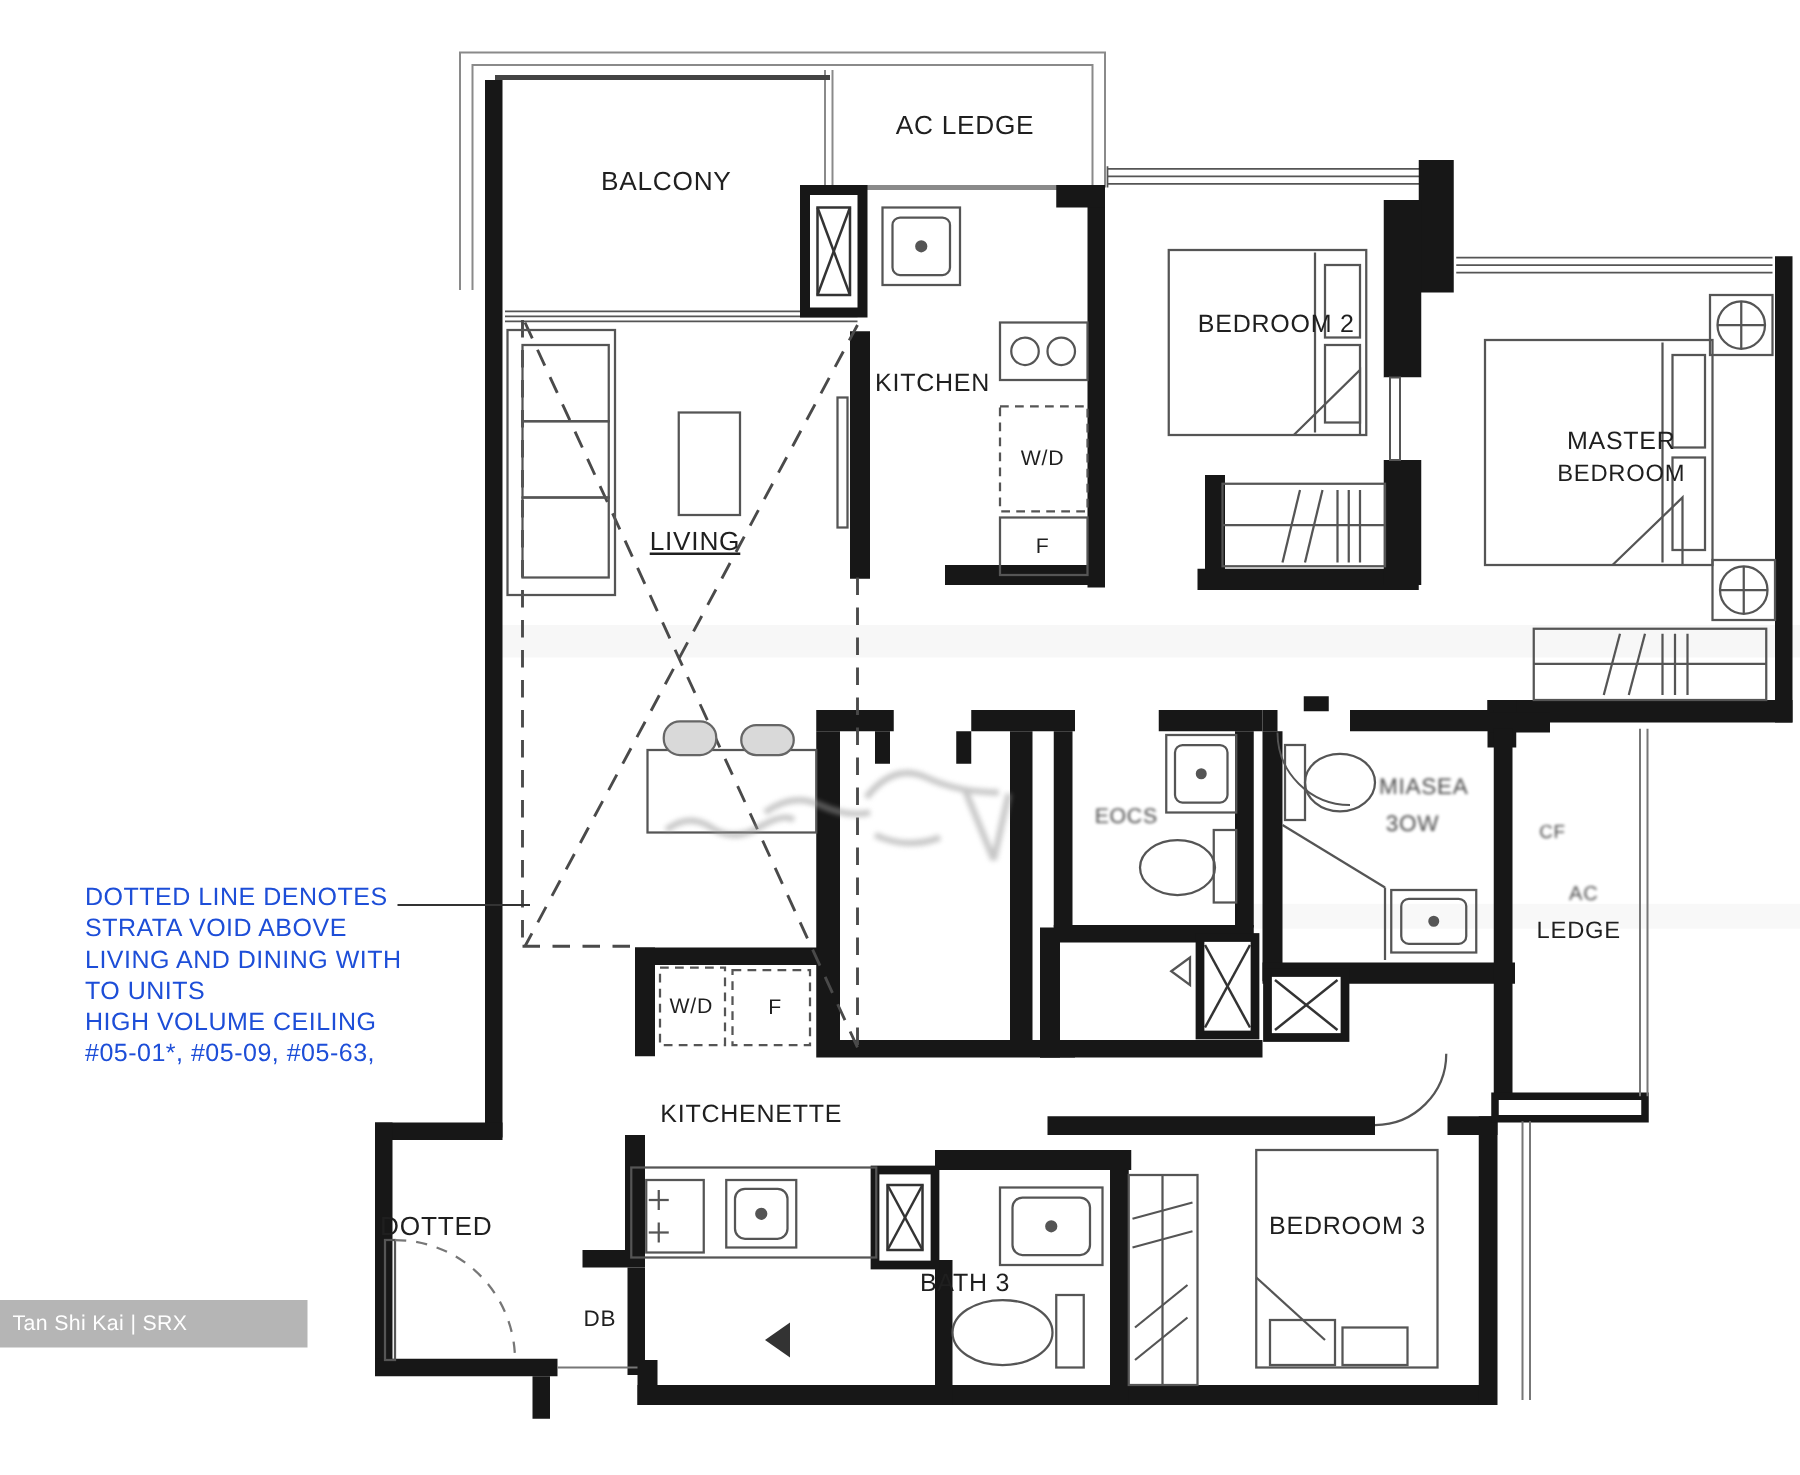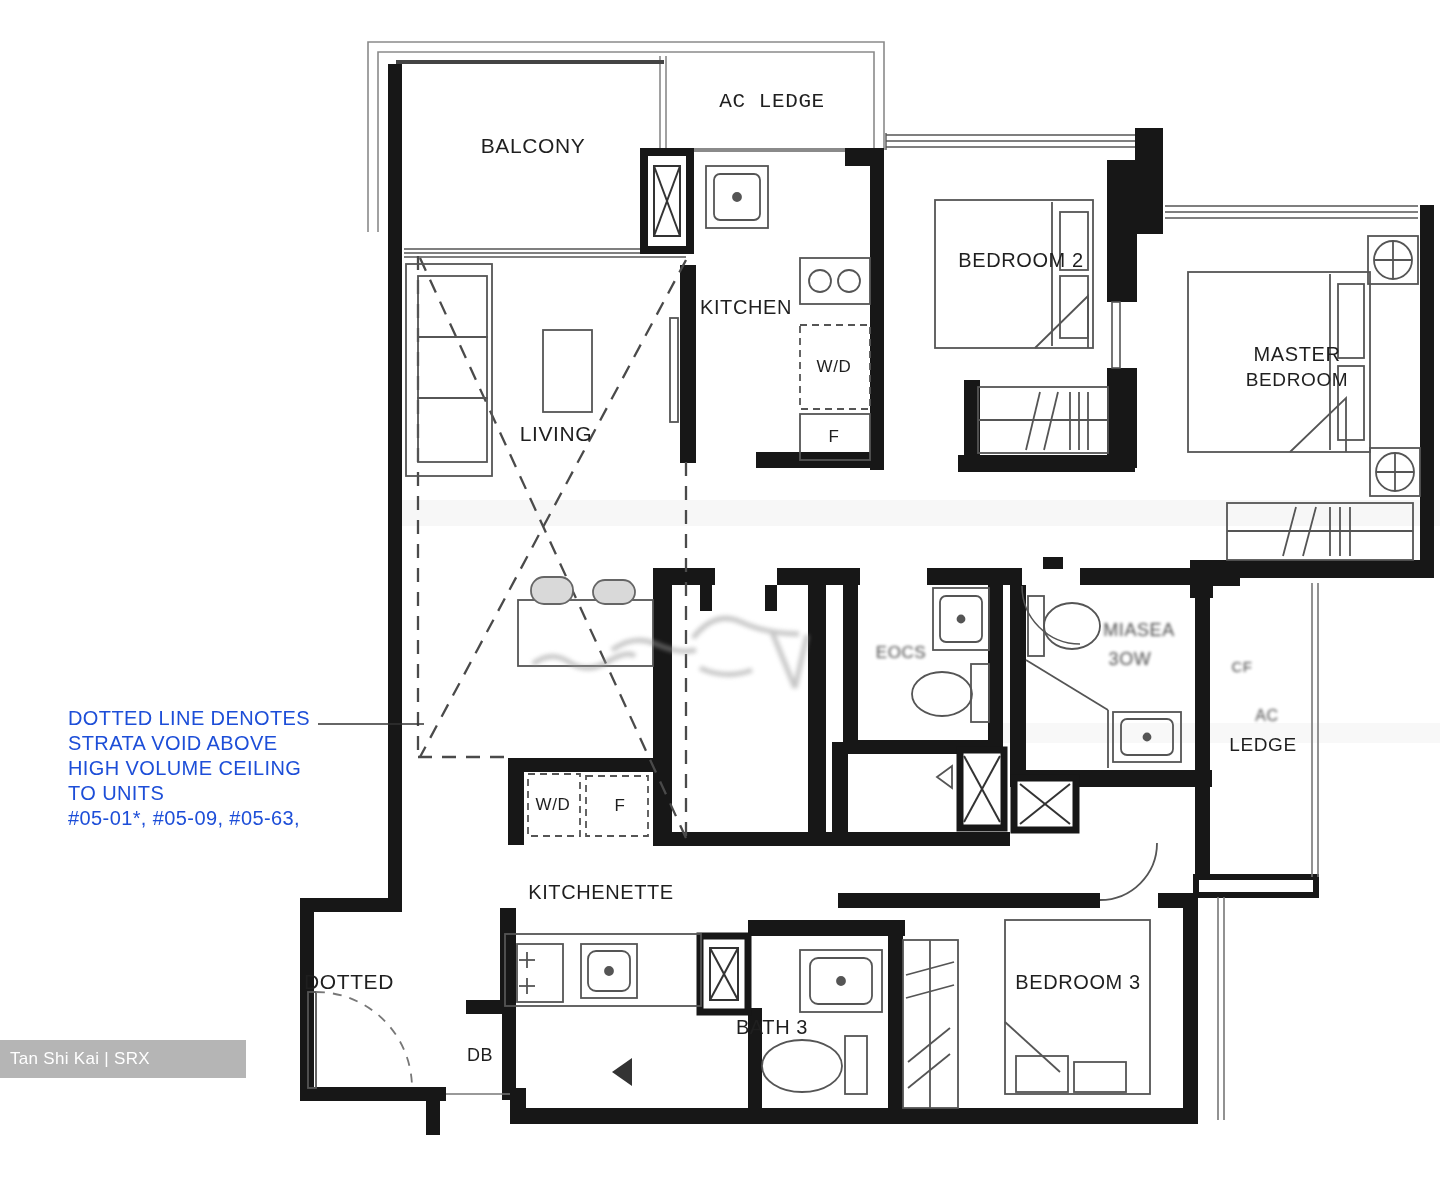--- a/index.html
+++ b/index.html
@@ -281,45 +281,46 @@
   <g fill="none" stroke="#9a9a9a" stroke-width="5" opacity="0.55" filter="url(#smudge)">
     <path d="M533,664 q18,-14 36,-2 t38,0 t28,-6"></path>
     <path d="M612,650 q22,-16 44,-6 t40,6"></path>
     <path d="M693,638 q22,-28 48,-16 t58,12"></path>
     <path d="M700,668 q26,12 52,2"></path>
     <path d="M772,632 L795,688 M807,635 L795,688"></path>
   </g>
 </svg>
 
 <div class="lbl" style="left:533px;top:146px;font-size:21px;">BALCONY</div>
-<div class="lbl" style="left:772px;top:101px;font-size:21px;font-family:Liberation Mono, monospace;">AC LEDGE</div>
+<div class="lbl" style="left:772px;top:101px;font-size:21px;">AC LEDGE</div>
 <div class="lbl" style="left:746px;top:307px;font-size:20px;">KITCHEN</div>
 <div class="lbl" style="left:834px;top:367px;font-size:17px;">W/D</div>
 <div class="lbl" style="left:834px;top:437px;font-size:17px;">F</div>
 <div class="lbl" style="left:1004px;top:260px;font-size:20px;margin-left:17px;">BEDROOM 2</div>
 <div class="lbl" style="left:1297px;top:354px;font-size:20px;">MASTER</div>
 <div class="lbl" style="left:1297px;top:380px;font-size:19px;">BEDROOM</div>
-<div class="lbl" style="left:556px;top:434px;font-size:21px;">LIVING</div>
+<div class="lbl" style="left:556px;top:434px;font-size:21px;text-decoration:underline;">LIVING</div>
 <div class="lbl garbled" style="left:1139px;top:630px;font-size:18px;">MIASEA</div>
 <div class="lbl garbled" style="left:1130px;top:659px;font-size:18px;">3OW</div>
 <div class="lbl garbled" style="left:901px;top:653px;font-size:17px;">EOCS</div>
 <div class="lbl garbled" style="left:1242px;top:666px;font-size:15px;">CF</div>
 <div class="lbl garbled" style="left:1267px;top:716px;font-size:16px;">AC</div>
 <div class="lbl" style="left:1263px;top:745px;font-size:19px;text-align:right;">LEDGE</div>
 <div class="lbl" style="left:553px;top:805px;font-size:17px;">W/D</div>
 <div class="lbl" style="left:620px;top:806px;font-size:17px;">F</div>
 <div class="lbl" style="left:601px;top:892px;font-size:20px;">KITCHENETTE</div>
 <div class="lbl" style="left:349px;top:982px;font-size:21px;">DOTTED</div>
 <div class="lbl" style="left:480px;top:1055px;font-size:18px;">DB</div>
 <div class="lbl" style="left:772px;top:1027px;font-size:20px;">BATH 3</div>
 <div class="lbl" style="left:1078px;top:982px;font-size:20px;">BEDROOM 3</div>
 
 <div class="note">
   <div>DOTTED LINE DENOTES</div>
   <div>STRATA VOID ABOVE</div>
+  <div>LIVING AND DINING WITH</div>
+  <div>TO UNITS</div>
   <div>HIGH VOLUME CEILING</div>
-  <div>TO UNITS</div>
   <div>#05-01*, #05-09, #05-63,</div>
 </div>
 
 <div class="watermark">Tan Shi Kai | SRX PROPERTY</div>
 
 </div>
 
 </body></html>

